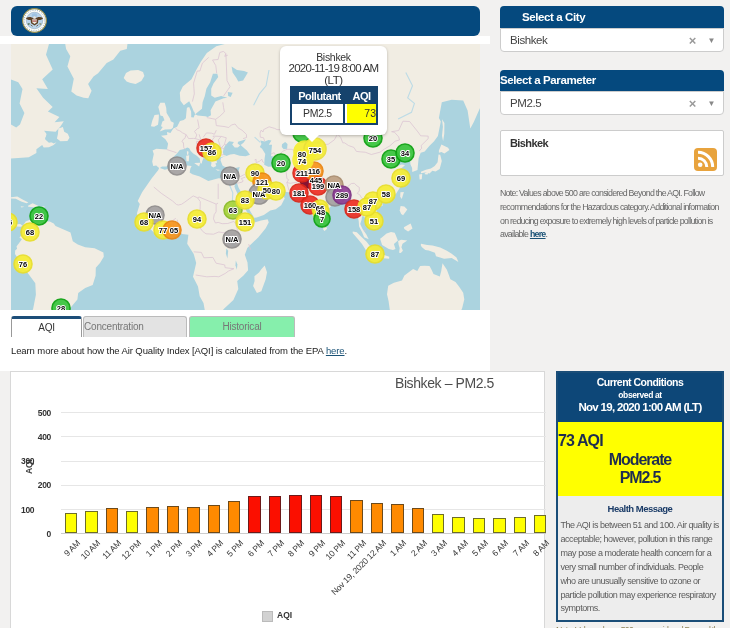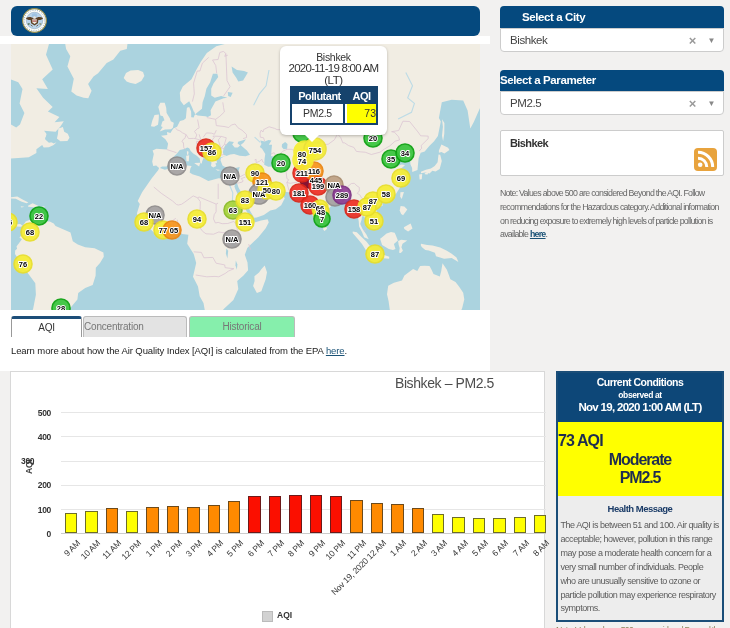--- a/index.html
+++ b/index.html
@@ -279,21 +279,21 @@
 <div class="abs" style="left:83px;top:316px;width:104px;height:21px;background:#e3e3e3;border:1px solid #bbb;border-bottom:none;border-radius:3px 3px 0 0;text-align:left;font-size:10px;letter-spacing:-0.2px;color:#777;line-height:19px">Concentration</div>
 <div class="abs" style="left:189px;top:316px;width:106px;height:21px;background:#86efac;border:1px solid #bbb;border-bottom:none;border-radius:3px 3px 0 0;text-align:center;font-size:10px;letter-spacing:-0.2px;color:#777;line-height:19px">Historical</div>
 <div class="abs" style="left:11px;top:345px;font-size:9.5px;letter-spacing:-0.1px;color:#222">Learn more about how the Air Quality Index [AQI] is calculated from the EPA <a style="color:#1a5276;text-decoration:underline">here</a>.</div>
 
 <div class="abs" style="left:10px;top:371px;width:535px;height:257px;background:#fff;border:1px solid #d8d8d8;border-bottom:none"></div>
 <div class="abs" style="left:10px;top:375px;width:484px;text-align:right;font-size:14px;letter-spacing:-0.4px;color:#4d4d4d">Bishkek – PM2.5</div>
 <div class="abs" style="left:24px;top:474px;font-size:8.5px;font-weight:bold;letter-spacing:-0.2px;color:#444;transform:rotate(-90deg);transform-origin:0 0">AQI</div>
 <div style="position:absolute;left:61px;top:533.3px;width:485px;height:1px;background:#cccccc"></div>
 <div style="position:absolute;left:21px;top:528.8px;width:30px;text-align:right;font-size:8.5px;font-weight:bold;letter-spacing:-0.3px;color:#333">0</div>
 <div style="position:absolute;left:61px;top:509.1px;width:485px;height:1px;background:#e6e6e6"></div>
-<div style="position:absolute;left:21px;top:504.6px;width:30px;text-align:right;font-size:8.5px;font-weight:bold;letter-spacing:-0.3px;color:#333">100</div>
+<div style="position:absolute;left:21px;top:504.6px;width:30px;text-align:left;font-size:8.5px;font-weight:bold;letter-spacing:-0.3px;color:#333">100</div>
 <div style="position:absolute;left:61px;top:484.9px;width:485px;height:1px;background:#e6e6e6"></div>
 <div style="position:absolute;left:21px;top:480.4px;width:30px;text-align:right;font-size:8.5px;font-weight:bold;letter-spacing:-0.3px;color:#333">200</div>
 <div style="position:absolute;left:61px;top:460.6px;width:485px;height:1px;background:#e6e6e6"></div>
 <div style="position:absolute;left:21px;top:456.1px;width:30px;text-align:left;font-size:8.5px;font-weight:bold;letter-spacing:-0.3px;color:#333">300</div>
 <div style="position:absolute;left:61px;top:436.4px;width:485px;height:1px;background:#e6e6e6"></div>
 <div style="position:absolute;left:21px;top:431.9px;width:30px;text-align:right;font-size:8.5px;font-weight:bold;letter-spacing:-0.3px;color:#333">400</div>
 <div style="position:absolute;left:61px;top:412.2px;width:485px;height:1px;background:#e6e6e6"></div>
 <div style="position:absolute;left:21px;top:407.7px;width:30px;text-align:right;font-size:8.5px;font-weight:bold;letter-spacing:-0.3px;color:#333">500</div>
 
 <div style="position:absolute;left:64.8px;top:512.7px;width:12.4px;height:20.6px;background:#ffff00;border:1px solid #6d6d2a;box-sizing:border-box"></div>

